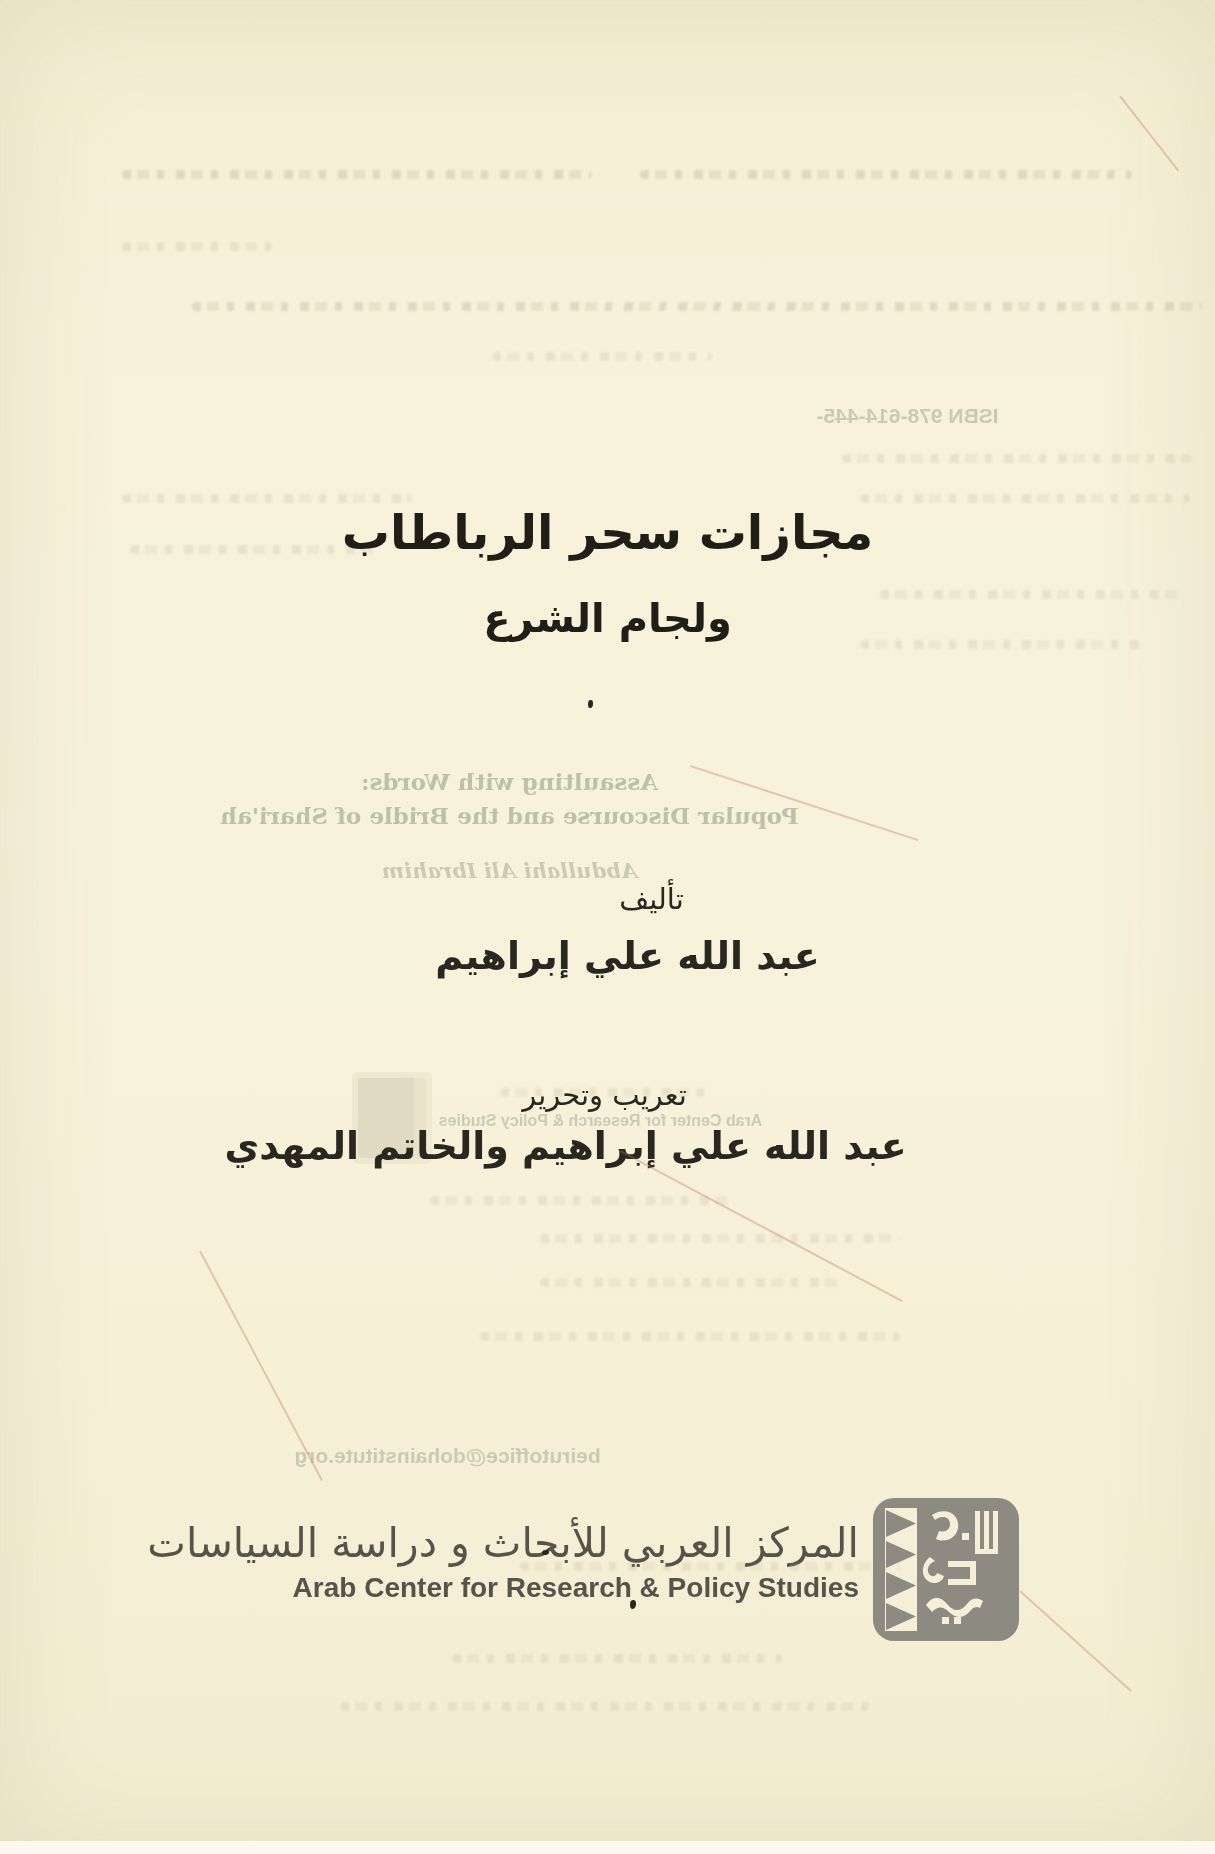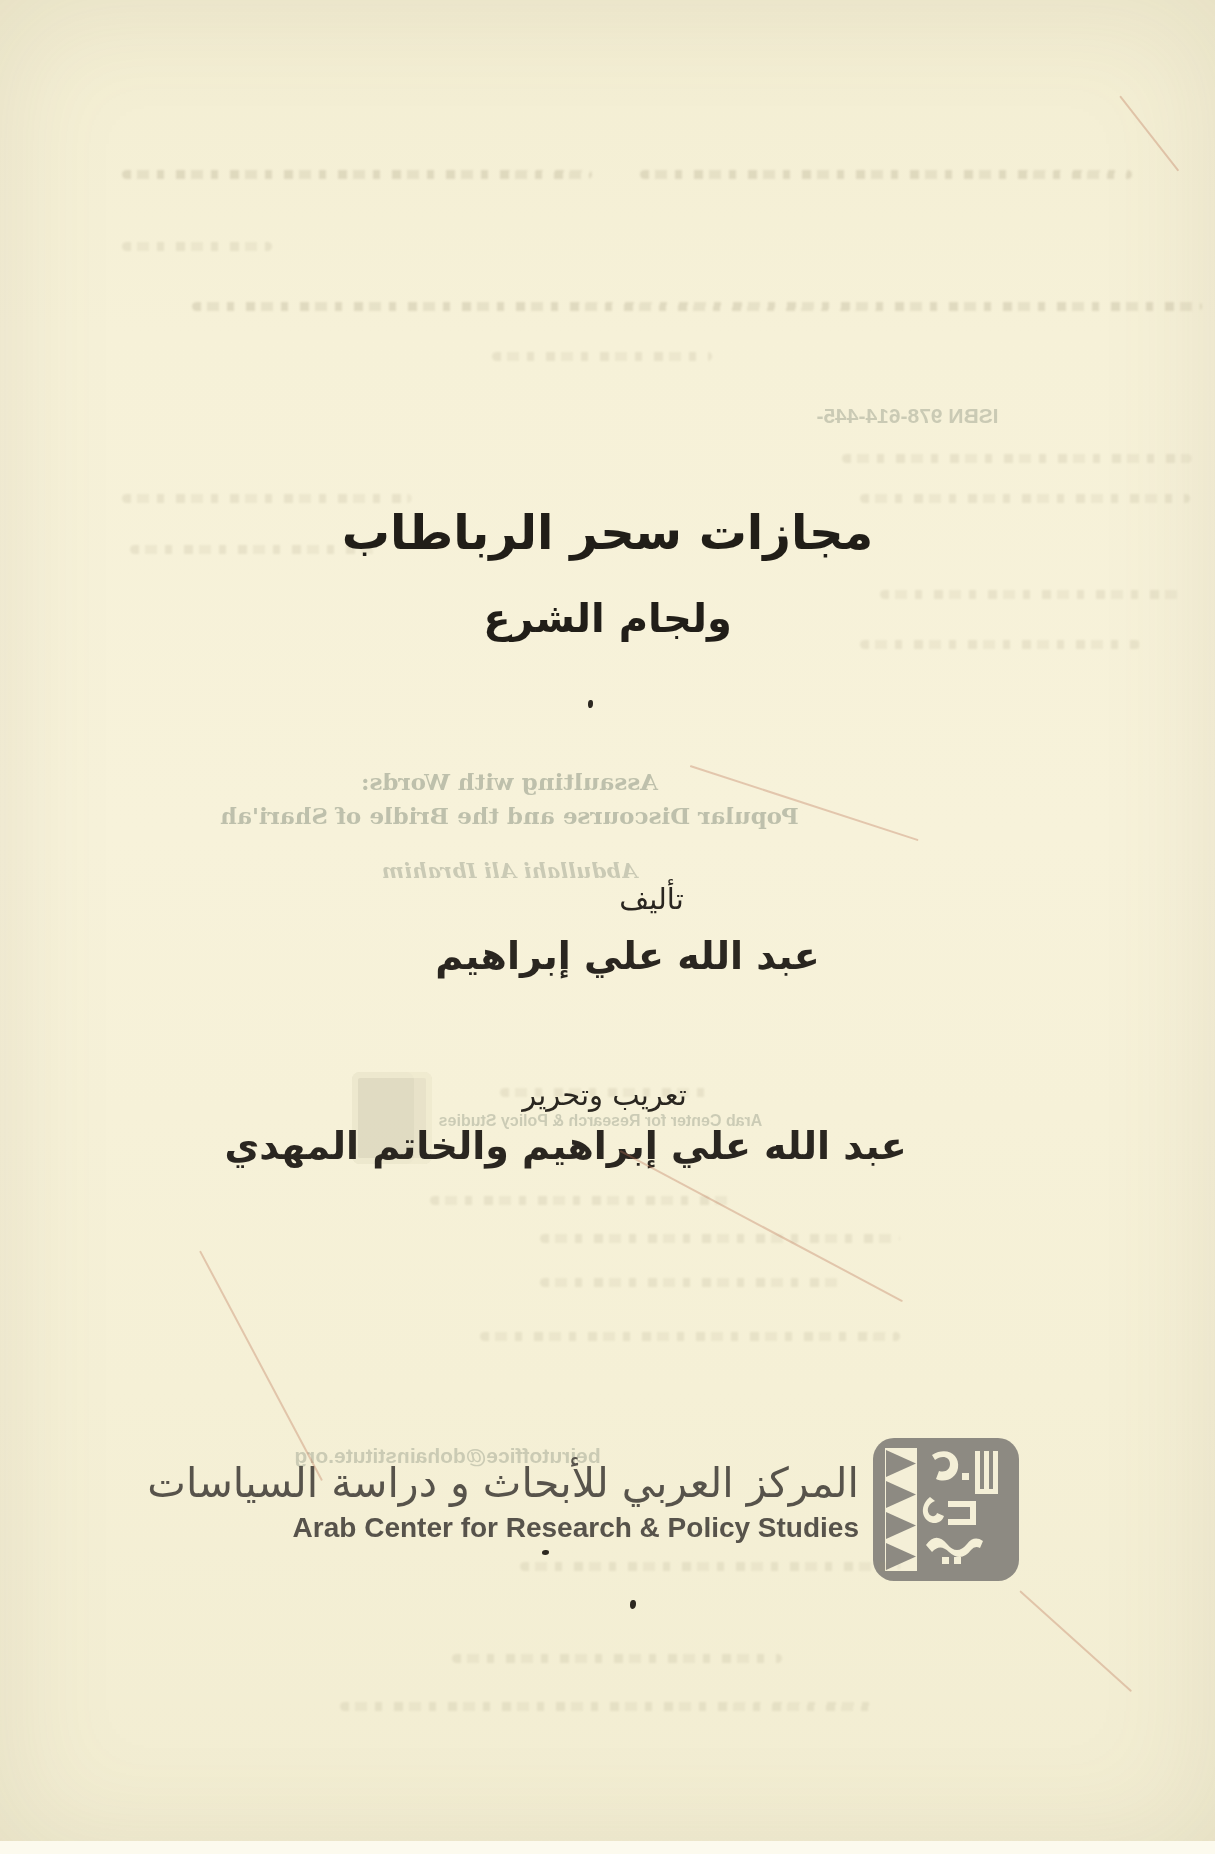--- a/index.html
+++ b/index.html
@@ -25,21 +25,21 @@
   .label-line{
     left:0;width:100%;text-align:center;
     color:#2a2620;direction:rtl;line-height:1.1;
   }
   .byline-label{top:884px;font-size:29px;transform:translateX(44px);}
   .author-name{top:936px;font-size:38px;font-weight:bold;transform:translateX(20px);}
   .trans-label{top:1080px;font-size:29px;transform:translateX(-3px);}
   .trans-names{top:1126px;font-size:38px;font-weight:bold;transform:translateX(-42px);}
   
   .footer{
-    top:1437px;right:195px;
+    top:1497px;right:195px;
     display:flex;flex-direction:row;align-items:flex-start;
   }
   .footer-text{
     text-align:right;margin-right:13px;padding-top:23px;
   }
   .footer-ar{
     direction:rtl;font-size:41px;color:#57534b;line-height:1.15;
     font-family:"DejaVu Sans",sans-serif;
   }
   .footer-en{

